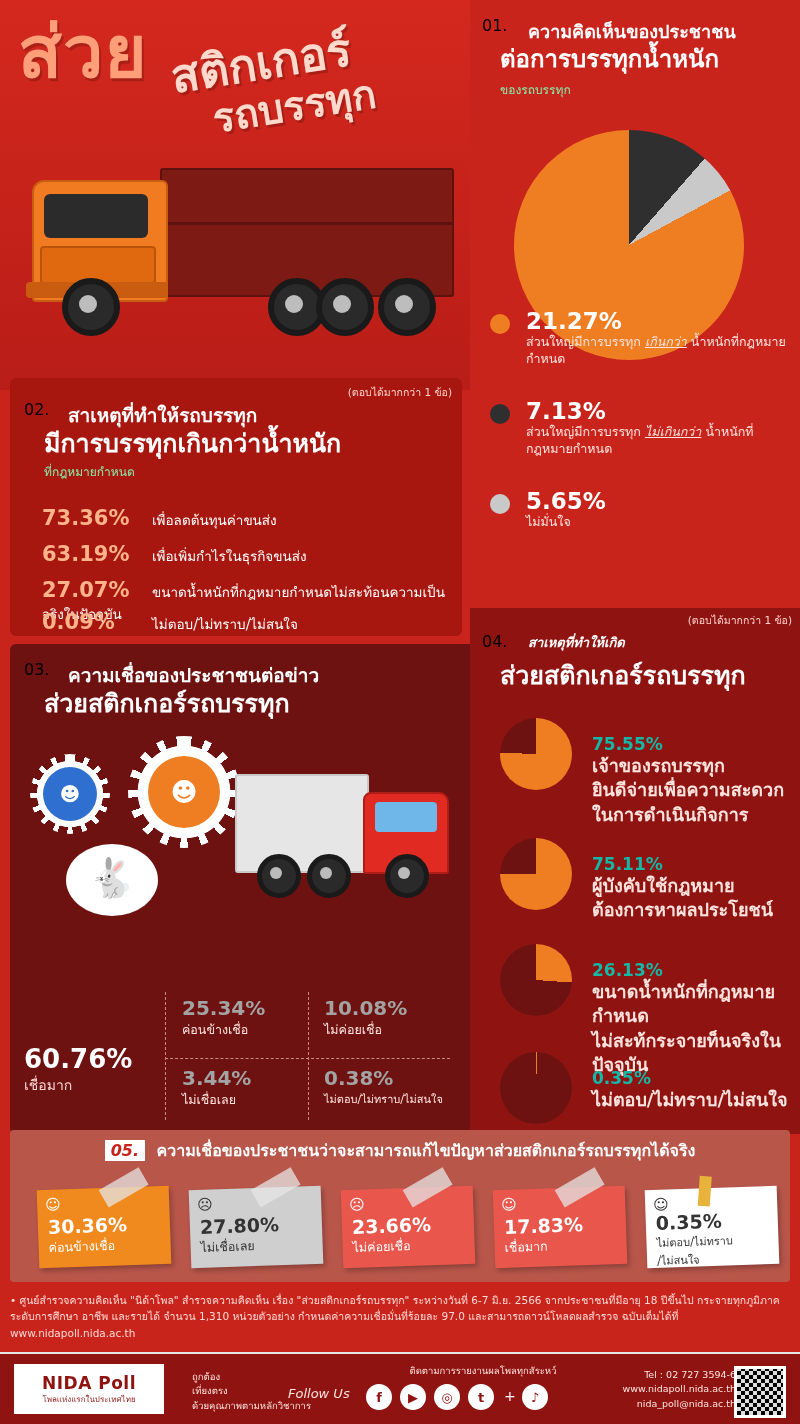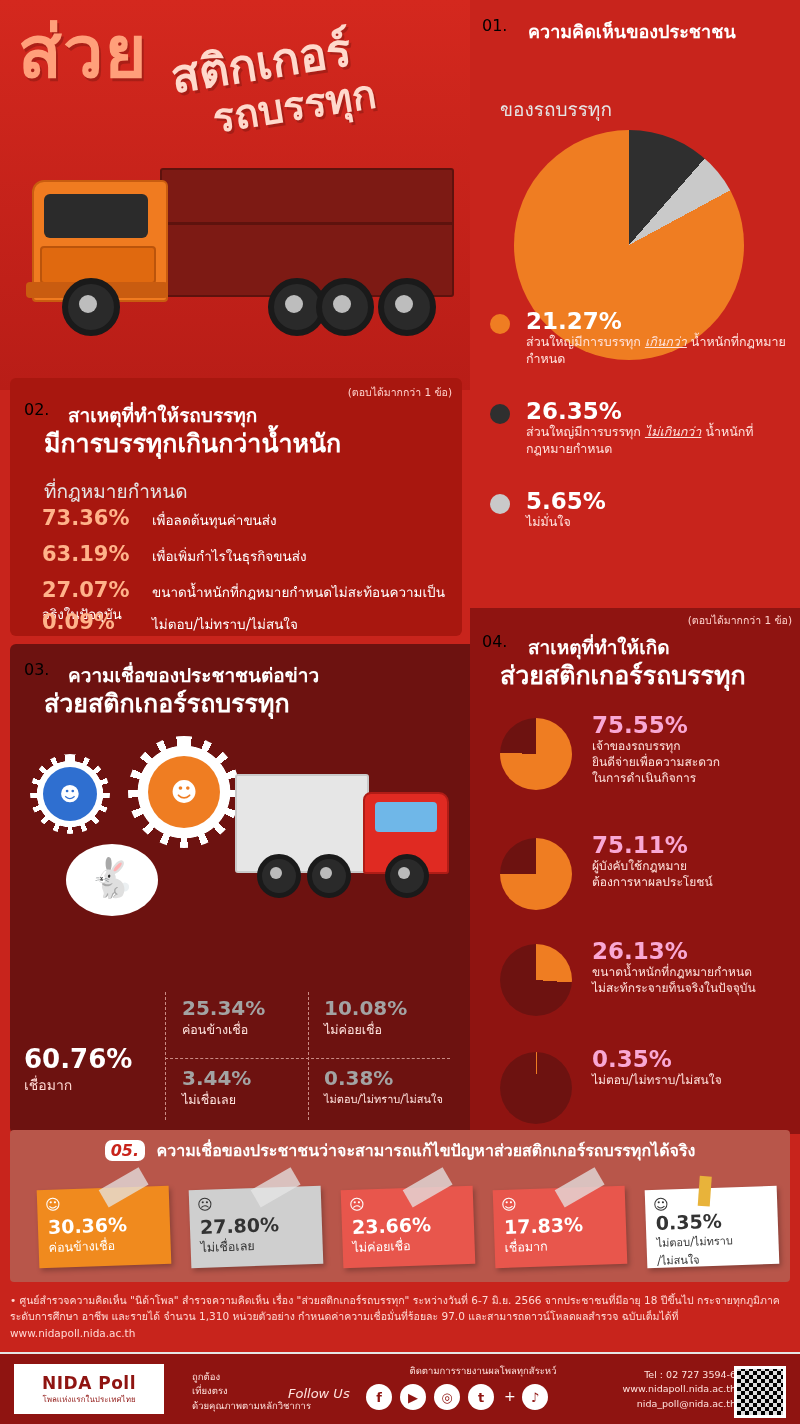--- a/index.html
+++ b/index.html
@@ -19,21 +19,21 @@
   .tr-wind{position:absolute;left:34px;top:44px;width:104px;height:44px;background:#2b2b2b;border-radius:6px;}
   .tr-grill{position:absolute;left:30px;top:96px;width:112px;height:34px;background:#e0690f;border-radius:4px;border:2px solid #bb540b;}
   .tr-bumper{position:absolute;left:16px;top:132px;width:142px;height:16px;background:#c95c10;border-radius:4px;}
   .wheel{position:absolute;width:46px;height:46px;border-radius:50%;background:#2a2a2a;border:6px solid #1a1a1a;top:128px;}
   .wheel i{position:absolute;left:11px;top:11px;width:18px;height:18px;border-radius:50%;background:#bdbdbd;}
   
   .card{position:absolute;background:#8f1411;}
   #c01{left:470px;top:0;width:330px;height:580px;background:#c8241c;}
   .h-small{color:#fff;font-size:18px;font-weight:bold;}
   .h-big{color:#fff;font-size:24px;font-weight:bold;line-height:1.25;}
-  .h-sub{color:#e5e5e5;font-size:19px;margin-top:14px;}
+  .h-sub{color:#86efac;font-size:12px;}
   .pie{position:absolute;border-radius:50%;}
   .legend-row{position:absolute;color:#fff;}
   .legend-dot{position:absolute;width:20px;height:20px;border-radius:50%;}
   .legend-pct{font-size:23px;font-weight:bold;color:#fff;}
   .legend-txt{font-size:12.5px;color:#ffe3de;line-height:1.35;}
   .legend-txt i{font-style:italic;text-decoration:underline;}
   
   #c02{left:10px;top:378px;width:452px;height:258px;background:#a8170f;border-radius:6px;}
   .note{position:absolute;right:10px;top:6px;color:#ffd2cc;font-size:10.5px;}
   .row02{position:absolute;color:#fff;}
@@ -54,22 +54,22 @@
   .big60 .p{font-size:26px;font-weight:bold;}
   .big60 .l{font-size:14px;color:#ffd9d4;}
   .g-cell{position:absolute;color:#fff;}
   .g-cell .p{font-size:20px;font-weight:bold;color:#a3a3a3;}
   .g-cell .l{font-size:12.5px;color:#ffe3de;}
   .vline{position:absolute;border-left:1px dashed #c98b85;}
   .hline{position:absolute;border-top:1px dashed #c98b85;}
   
   #c04{left:470px;top:608px;width:330px;height:526px;background:#8f1411;}
   .pie4{position:absolute;width:72px;height:72px;border-radius:50%;}
-  .r4 .p{font-size:23px;font-weight:bold;color:#f9a8d4;}
-  .r4 .l{font-size:12px;color:#ffe3de;line-height:1.35;}
+  .r4 .p{font-size:17px;font-weight:bold;color:#14b8a6;margin-top:22px;}
+  .r4 .l{font-size:18px;color:#ffe3de;line-height:1.35;font-weight:bold;}
   
   #c05{left:10px;top:1130px;width:780px;height:152px;background:#b8564a;border-radius:4px;}
   .c05head{position:absolute;left:0;top:8px;width:100%;text-align:center;color:#fff;font-size:16px;font-weight:bold;}
   .sticky{position:absolute;top:58px;width:132px;height:78px;transform:rotate(-2deg);box-shadow:2px 3px 5px rgba(0,0,0,.25);}
   .sticky .p{font-size:19px;font-weight:bold;}
   .sticky .l{font-size:12.5px;}
   .tape{position:absolute;top:-10px;left:64px;width:46px;height:20px;background:rgba(230,230,230,.75);transform:rotate(-28deg);}
   .emoji{position:absolute;left:8px;top:6px;font-size:15px;}
   
   .footnote{position:absolute;left:10px;top:1292px;width:780px;color:#ffd9d4;font-size:10.5px;line-height:1.55;}
@@ -113,36 +113,37 @@
         </div>
       <div class="wheel" style="left:368px;">
           <i></i>
         </div>
     </div>
   </div>
 
   <div class="card" id="c01">
     <div style="position:absolute;left:12px;top:16px;">01.</div>
     <div class="h-small" style="position:absolute;left:58px;top:17px;">ความคิดเห็นของประชาชน</div>
+    <div class="h-big" style="position:absolute;left:30px;top:44px;">ต่อการบรรทุกน้ำหนัก</div>
     <div class="h-sub" style="position:absolute;left:30px;top:80px;">ของรถบรรทุก</div>
 
     <div class="pie" style="left:44px;top:130px;width:230px;height:230px;
          background:conic-gradient(#2f2f2f 0deg 41.2deg,#c9c9c9 41.2deg 61.6deg,#ef7d22 61.6deg 360deg);"></div>
 
     <div class="legend-row" style="left:20px;top:308px;width:310px;">
       <span class="legend-dot" style="left:0;top:6px;background:#ef7d22;"></span>
       <div class="legend-pct" style="margin-left:36px;">21.27%</div>
       <div class="legend-txt" style="margin-left:36px;width:265px;">
         <span>ส่วนใหญ่มีการบรรทุก </span><i>เกินกว่า</i><span> น้ำหนักที่กฎหมายกำหนด</span>
       </div>
     </div>
 
     <div class="legend-row" style="left:20px;top:398px;width:310px;">
       <span class="legend-dot" style="left:0;top:6px;background:#2f2f2f;"></span>
-      <div class="legend-pct" style="margin-left:36px;">26.35%</div>
+      <div class="legend-pct" style="margin-left:36px;">7.13%</div>
       <div class="legend-txt" style="margin-left:36px;width:265px;">
         <span>ส่วนใหญ่มีการบรรทุก </span><i>ไม่เกินกว่า</i><span> น้ำหนักที่กฎหมายกำหนด</span>
       </div>
     </div>
 
     <div class="legend-row" style="left:20px;top:488px;width:310px;">
       <span class="legend-dot" style="left:0;top:6px;background:#c9c9c9;"></span>
       <div class="legend-pct" style="margin-left:36px;">5.65%</div>
       <div class="legend-txt" style="margin-left:36px;width:265px;">ไม่มั่นใจ</div>
     </div>
@@ -221,21 +222,21 @@
     </div>
     <div class="g-cell" style="left:314px;top:422px;">
       <div class="p">0.38%</div>
       <div class="l" style="font-size:11px;">ไม่ตอบ/ไม่ทราบ/ไม่สนใจ</div>
     </div>
   </div>
 
   <div class="card" id="c04">
     <div class="note" style="right:8px;top:4px;">(ตอบได้มากกว่า 1 ข้อ)</div>
     <div style="position:absolute;left:12px;top:24px;">04.</div>
-    <div class="h-small" style="position:absolute;left:58px;top:24px;font-size:19px;">สาเหตุที่ทำให้เกิด</div>
+    <div class="h-small" style="position:absolute;left:58px;top:24px;font-size:13px;font-style:italic;">สาเหตุที่ทำให้เกิด</div>
     <div class="h-big" style="position:absolute;left:30px;top:52px;font-size:25px;">ส่วยสติกเกอร์รถบรรทุก</div>
 
     <div class="r4" style="position:absolute;left:16px;top:104px;width:314px;">
       <div class="pie4" style="left:14px;top:6px;background:conic-gradient(#ef7d22 0deg 272deg,#6d1210 272deg 360deg);"></div>
       <div style="margin-left:106px;">
         <div class="p">75.55%</div>
         <div class="l">เจ้าของรถบรรทุก</div>
         <div class="l">ยินดีจ่ายเพื่อความสะดวก</div>
         <div class="l">ในการดำเนินกิจการ</div>
       </div>
@@ -263,21 +264,21 @@
       <div class="pie4" style="left:14px;top:6px;background:conic-gradient(#ef7d22 0deg 2deg,#6d1210 2deg 360deg);"></div>
       <div style="margin-left:106px;">
         <div class="p">0.35%</div>
         <div class="l">ไม่ตอบ/ไม่ทราบ/ไม่สนใจ</div>
       </div>
     </div>
   </div>
 
   <div class="card" id="c05">
     <div class="c05head">
-      <span style="background:#fff;color:#c8241c;padding:1px 6px;border-radius:7px;font-style:italic;margin-right:6px;">05.</span>
+      <span style="background:#fff;color:#c8241c;padding:1px 6px;border-radius:0;font-style:italic;margin-right:6px;">05.</span>
       <span>ความเชื่อของประชาชนว่าจะสามารถแก้ไขปัญหาส่วยสติกเกอร์รถบรรทุกได้จริง</span>
     </div>
 
     <div class="sticky" style="left:28px;background:#f08a1e;color:#fff;">
       <div class="tape"></div>
       <div class="emoji">☺</div>
       <div class="p" style="margin:26px 0 0 10px;">30.36%</div>
       <div class="l" style="margin-left:10px;">ค่อนข้างเชื่อ</div>
     </div>
 

